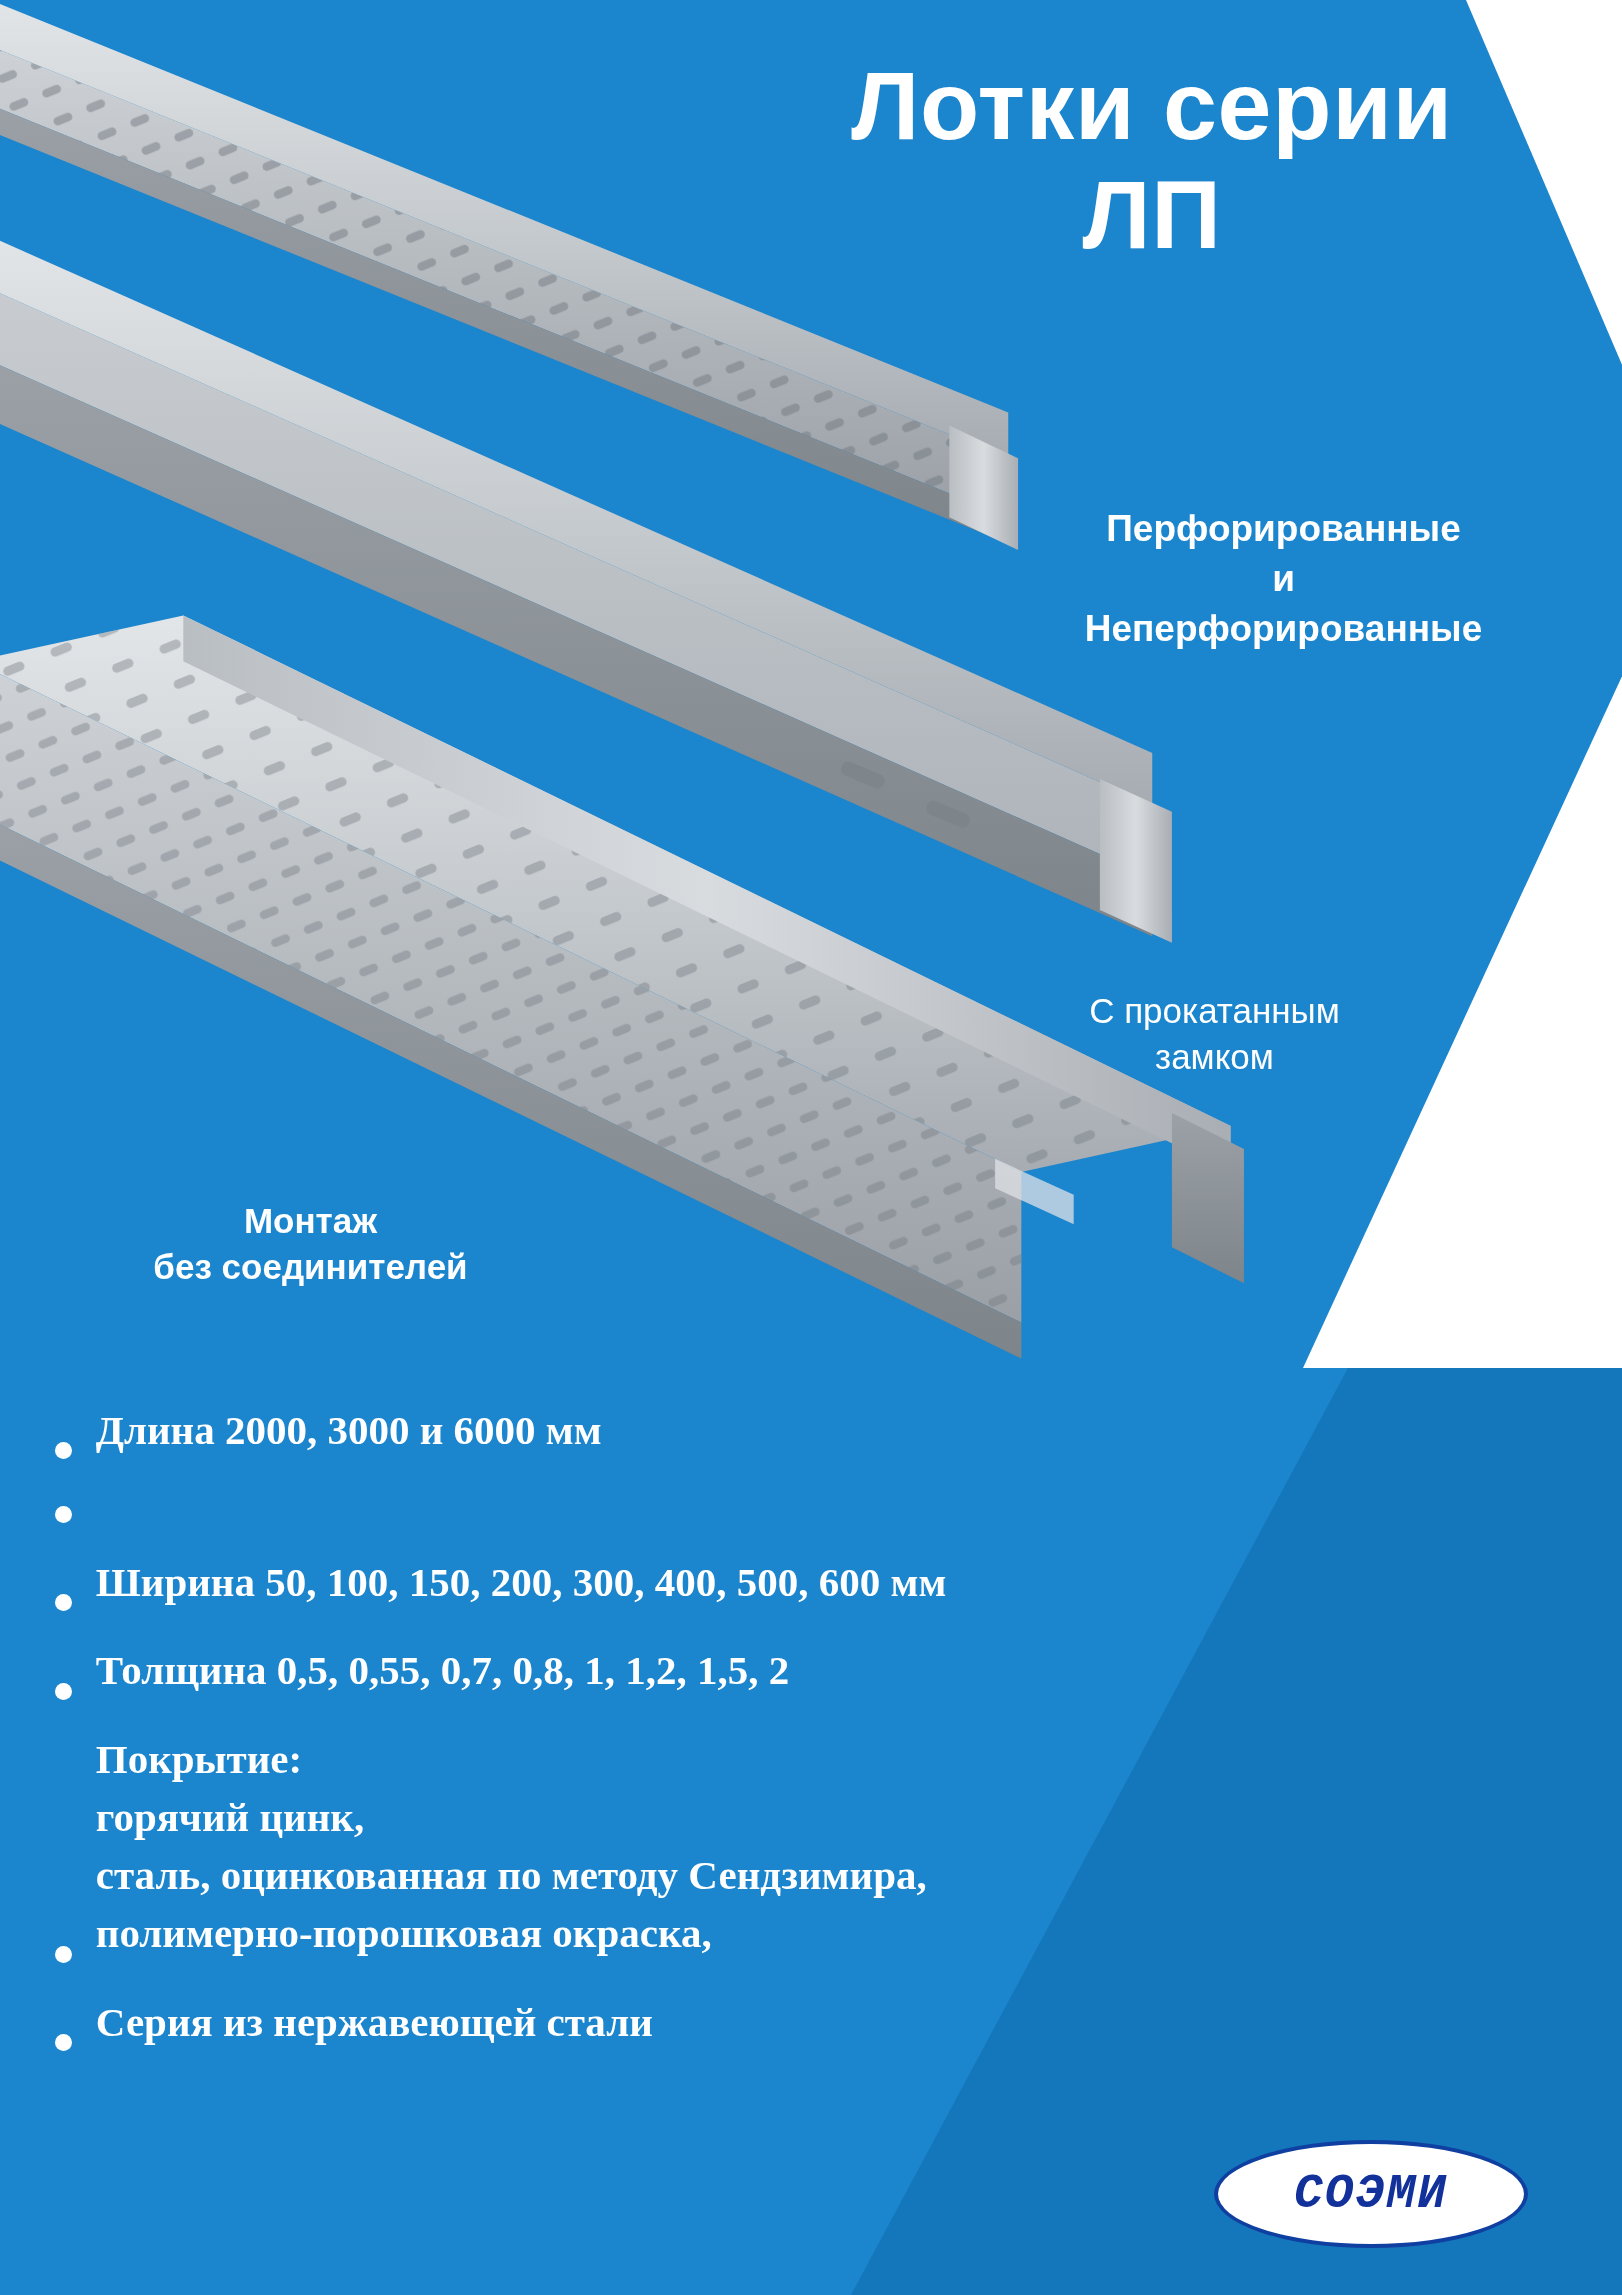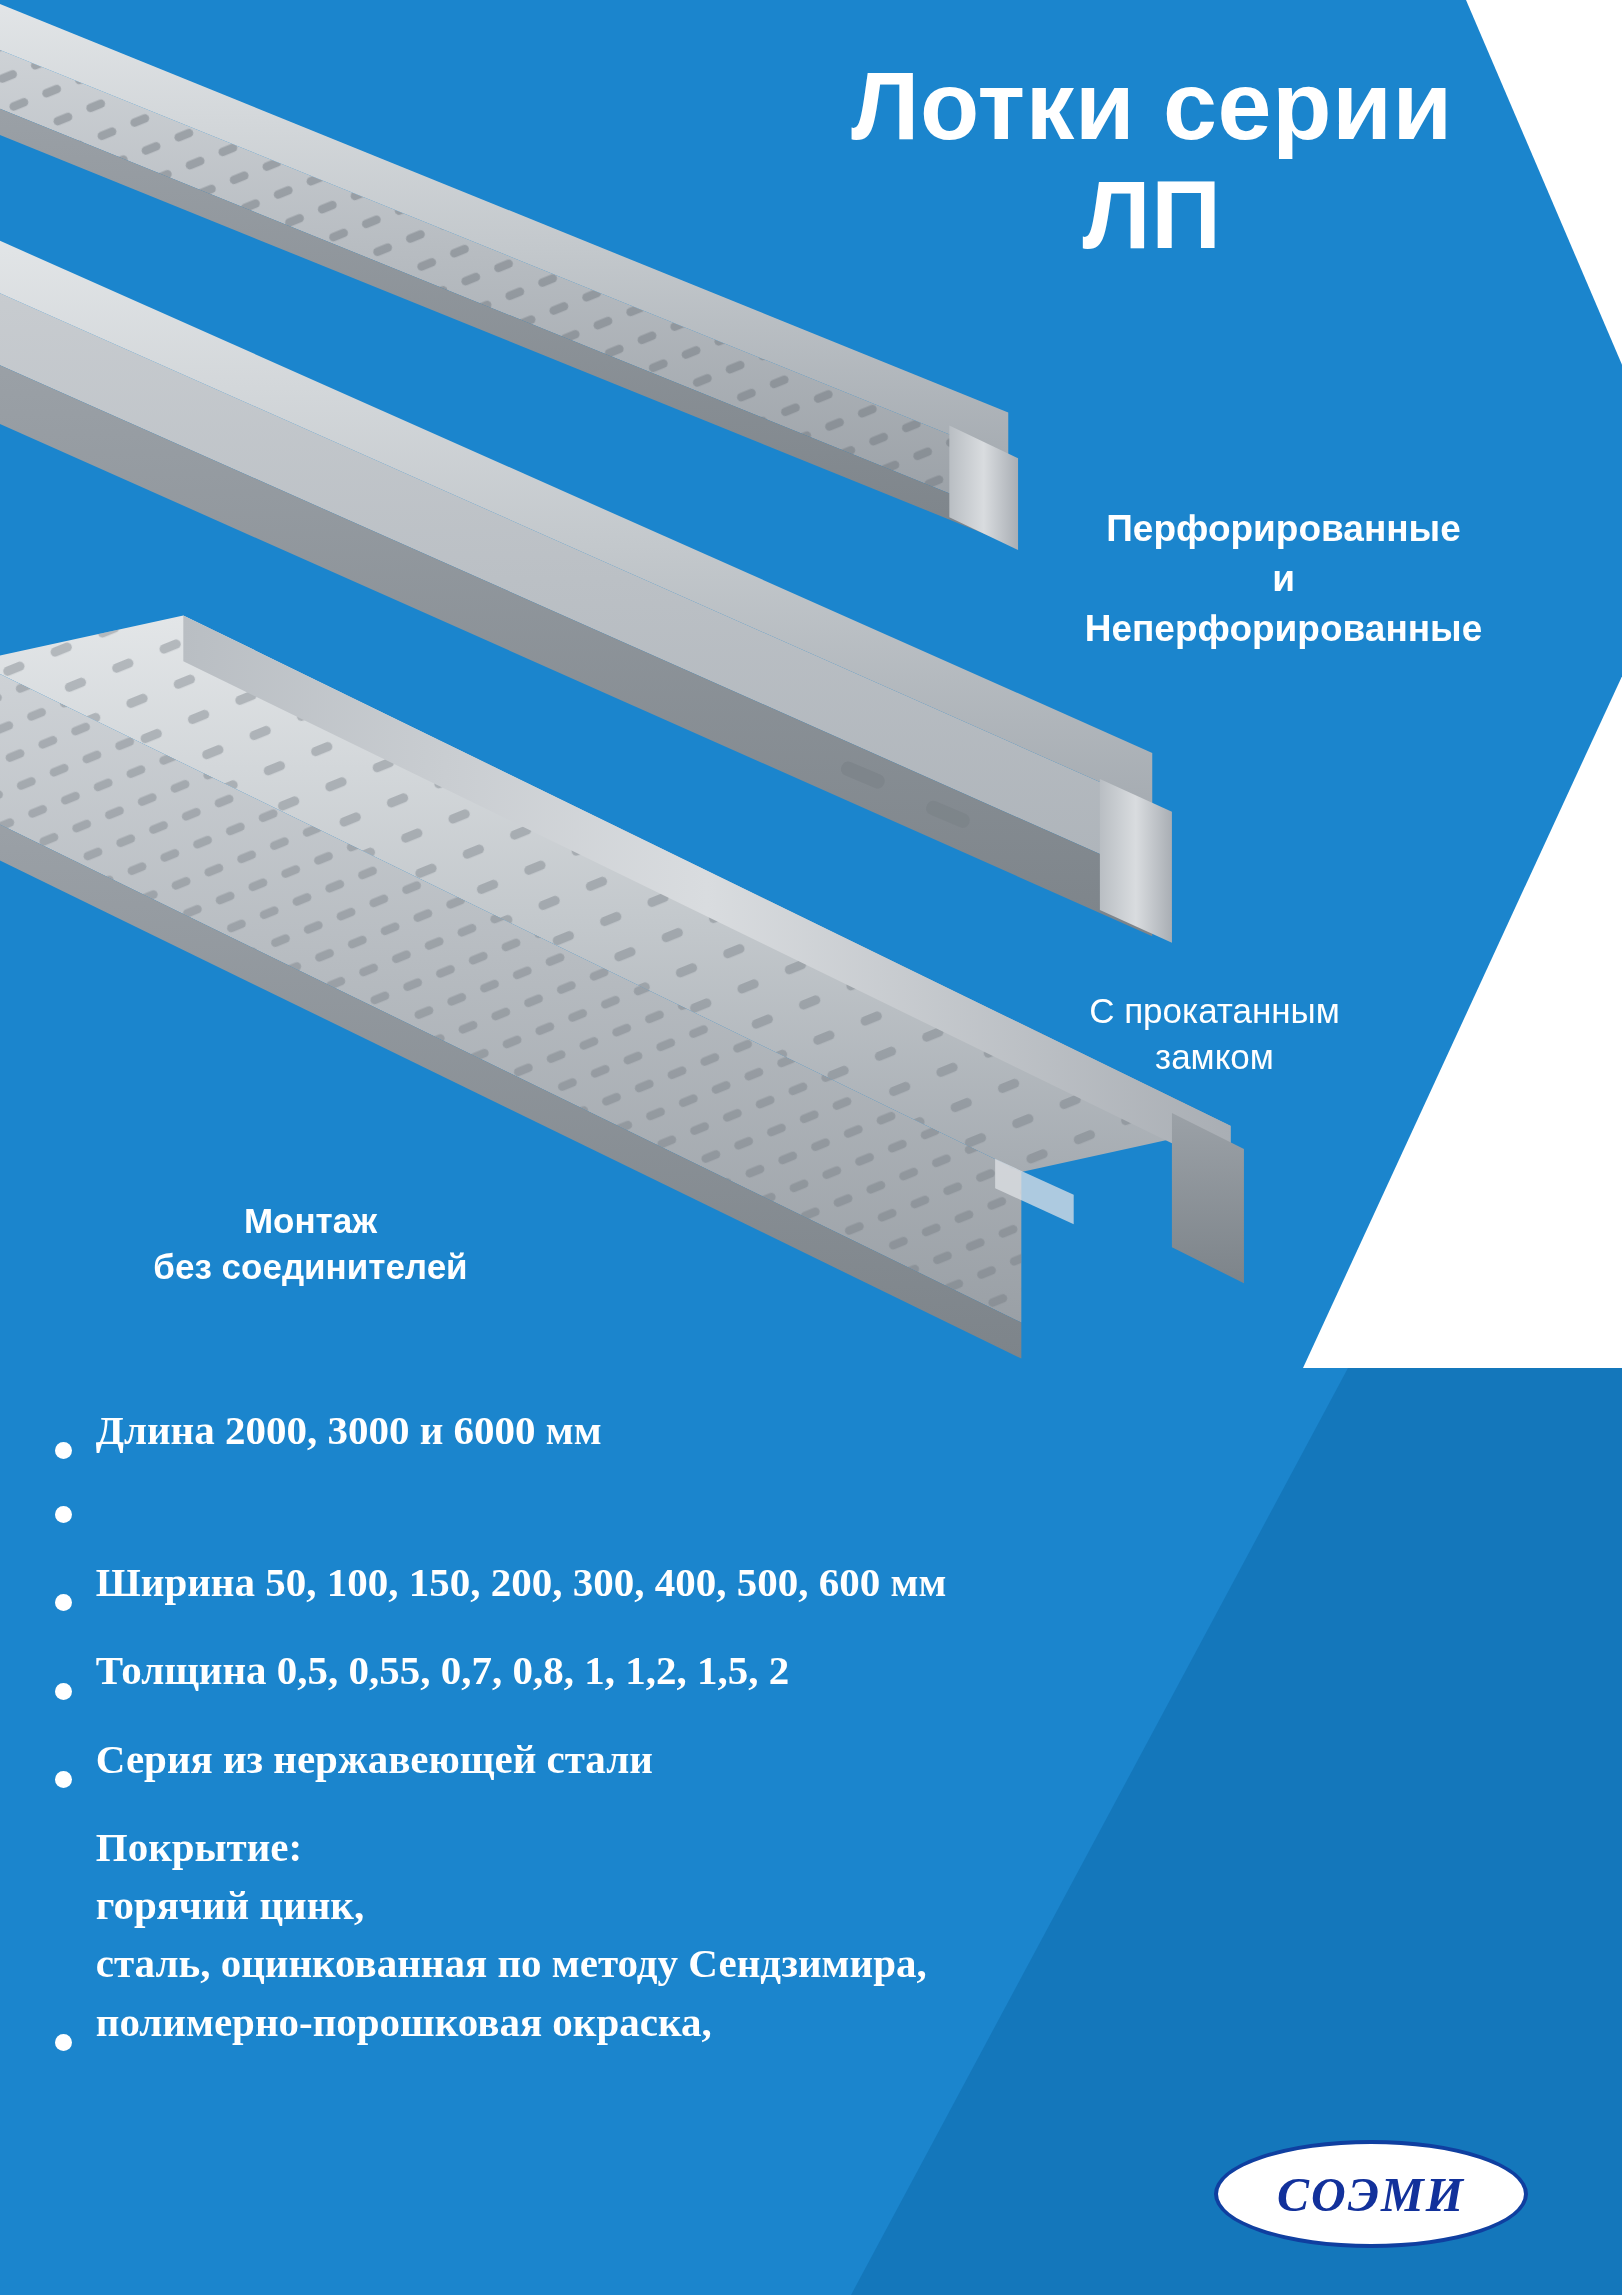--- a/index.html
+++ b/index.html
@@ -174,21 +174,21 @@
   .logo-text {
     position: absolute;
     left: 0;
     top: 0;
     width: 314px;
     height: 108px;
     display: flex;
     align-items: center;
     justify-content: center;
     color: #12319b;
-    font-family: Liberation Serif, serif;
+    font-family: Liberation Mono, monospace;
     font-style: italic;
     font-weight: bold;
     font-size: 48px;
     letter-spacing: 2px;
   }
 
   
   .art {
     position: absolute;
     left: 0;
@@ -302,29 +302,29 @@
     <div class="feature">
       <span class="bullet"></span>
       <span class="feature-text">Ширина 50, 100, 150, 200, 300, 400, 500, 600 мм</span>
     </div>
     <div class="feature">
       <span class="bullet"></span>
       <span class="feature-text">Толщина 0,5, 0,55, 0,7, 0,8, 1, 1,2, 1,5, 2</span>
     </div>
     <div class="feature">
       <span class="bullet"></span>
-      <span class="feature-text">Серия из нержавеющей стали</span>
-    </div>
-    <div class="feature">
-      <span class="bullet"></span>
       <span class="feature-text">Покрытие:
 горячий цинк,
 сталь, оцинкованная по методу Сендзимира,
 полимерно-порошковая окраска,</span>
     </div>
+    <div class="feature">
+      <span class="bullet"></span>
+      <span class="feature-text">Серия из нержавеющей стали</span>
+    </div>
   </div>
 
   <div class="logo">
     <div class="logo-ellipse"></div>
     <div class="logo-text">СОЭМИ</div>
   </div>
 
 </div>
 
 

